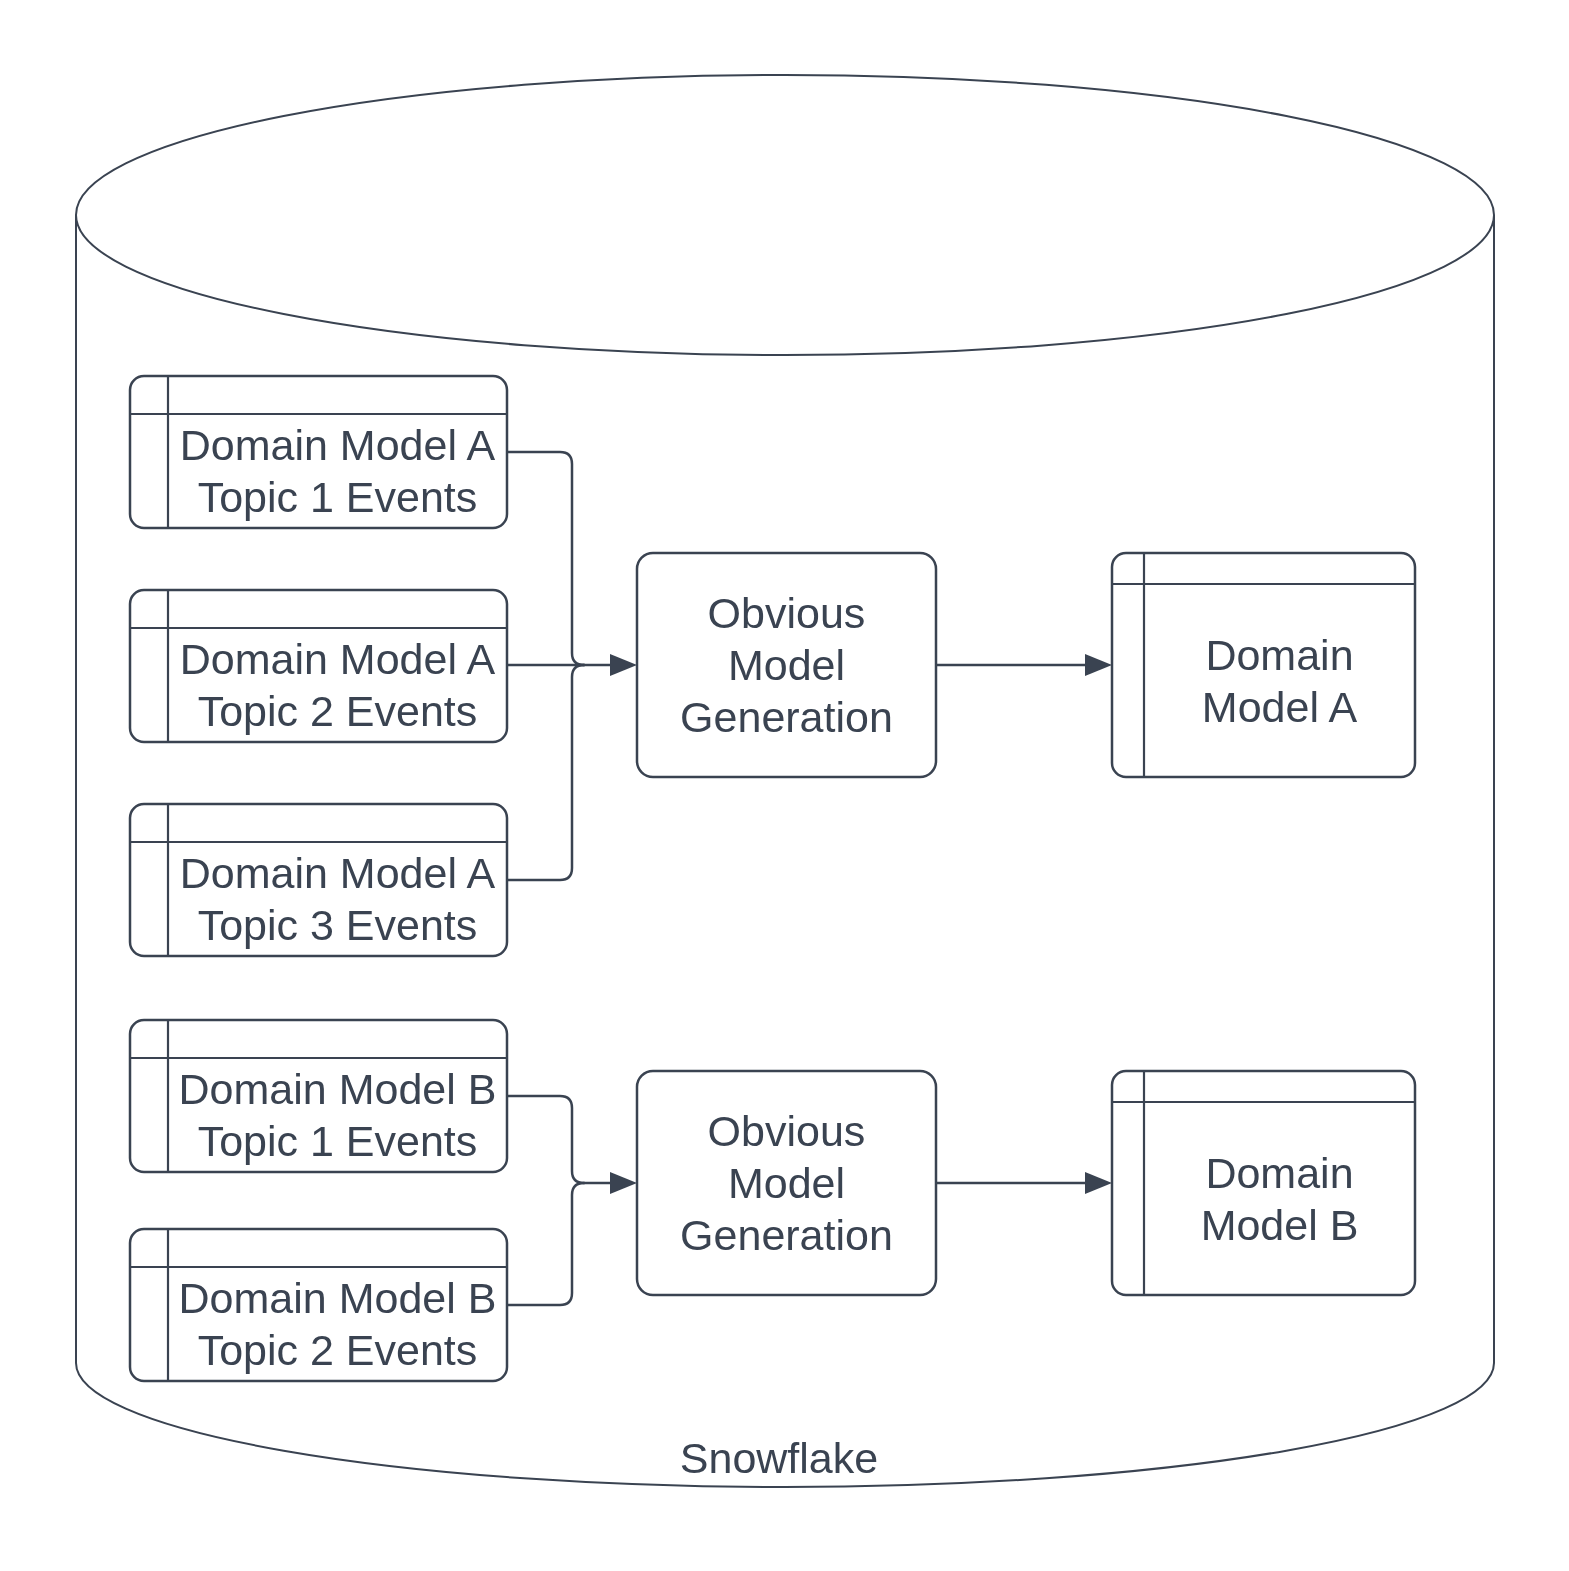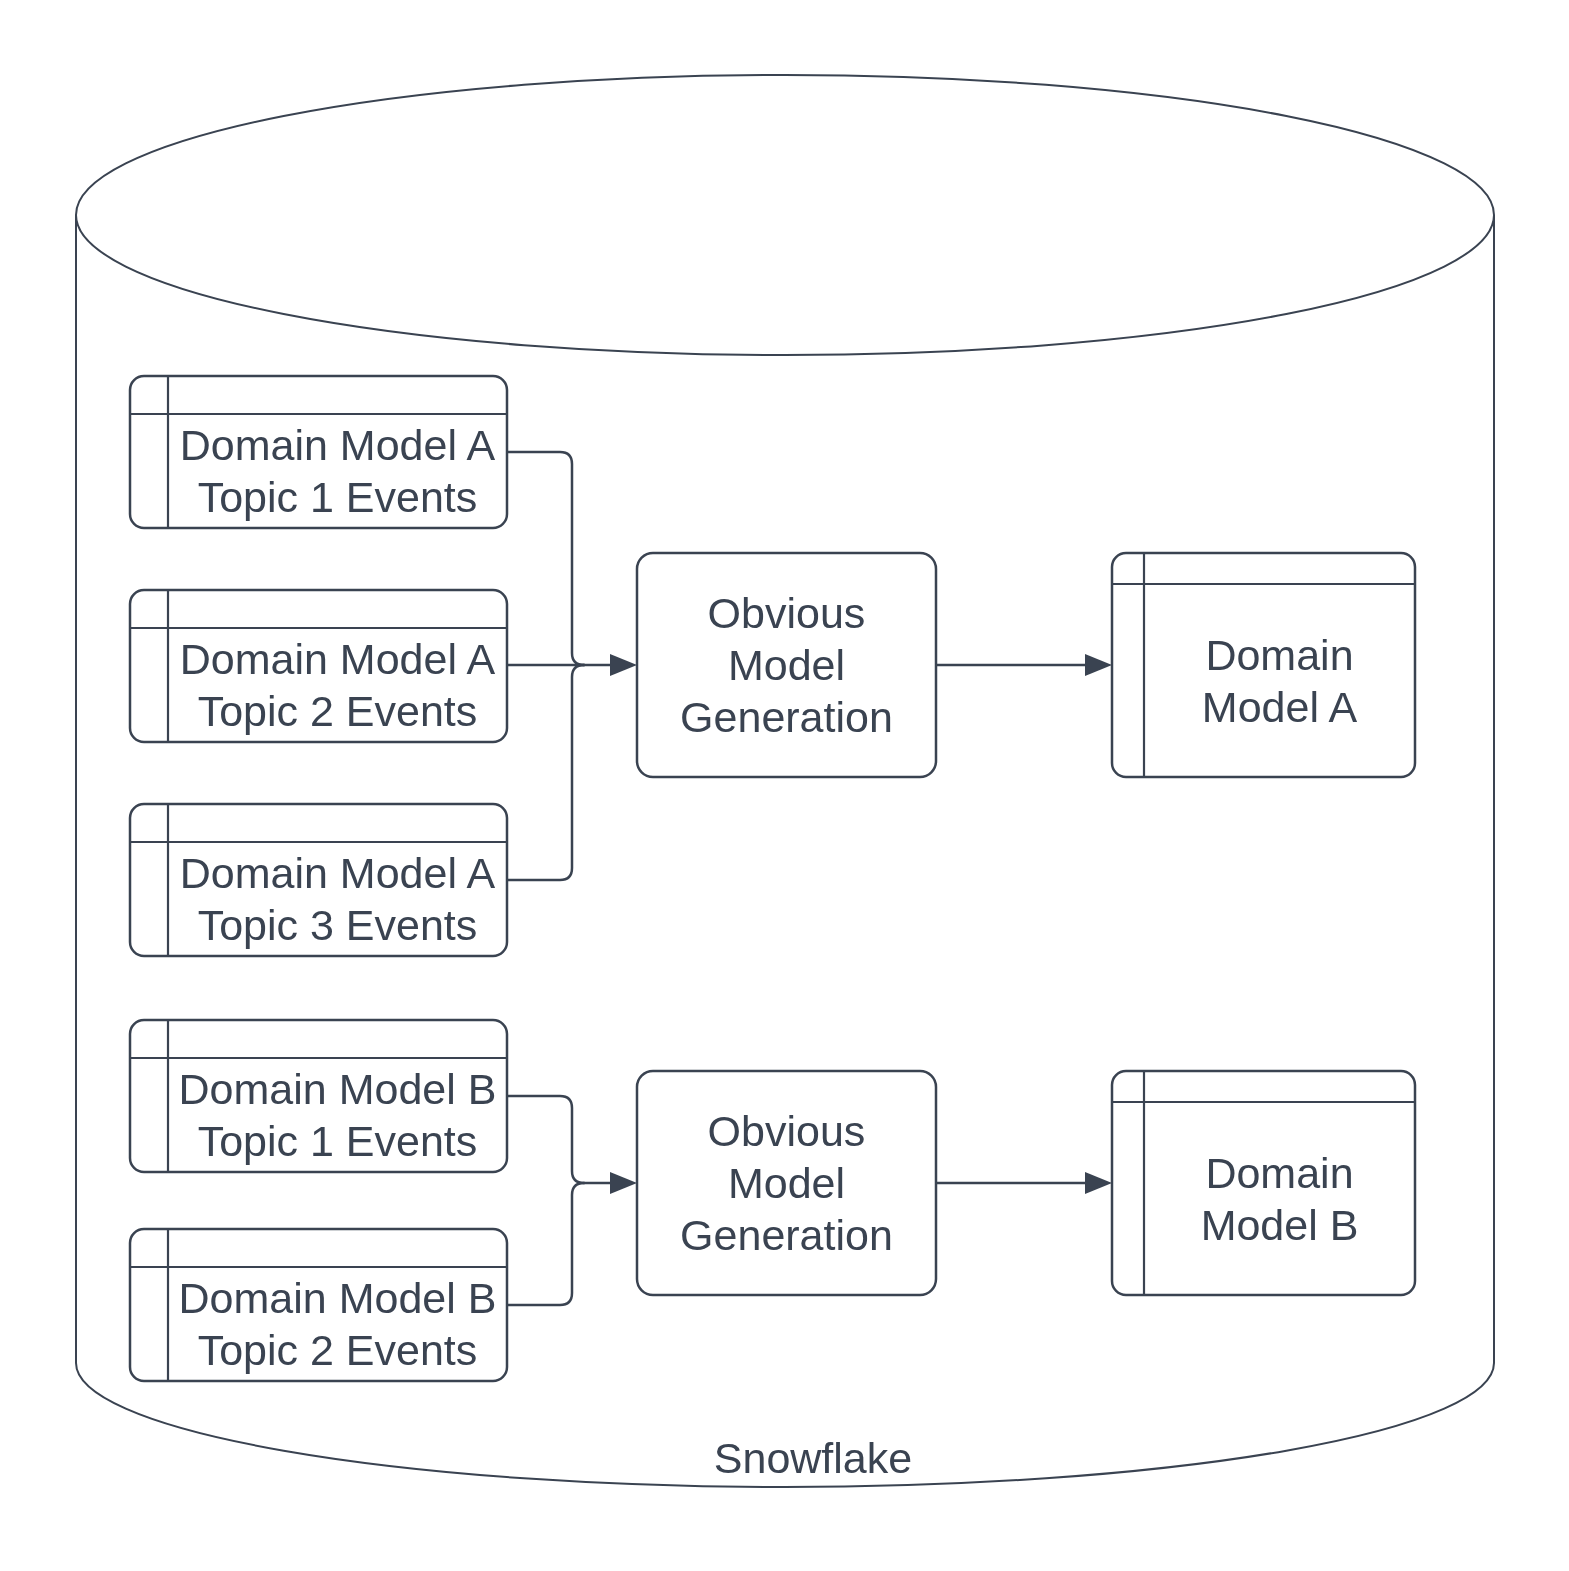--- a/index.html
+++ b/index.html
@@ -123,15 +123,15 @@
 Generation</div>
   <div class="lbl" style="left:637px;top:1071px;width:299px;height:224px;">Obvious
 Model
 Generation</div>
 
   <div class="lbl" style="left:1144px;top:584px;width:271px;height:193px;">Domain
 Model A</div>
   <div class="lbl" style="left:1144px;top:1102px;width:271px;height:193px;">Domain
 Model B</div>
 
-  <div class="lbl" style="left:613px;top:1432px;width:400px;height:52px;">Snowflake</div>
+  <div class="lbl" style="left:579px;top:1432px;width:400px;height:52px;">Snowflake</div>
 
 </div>
 
 </body></html>

